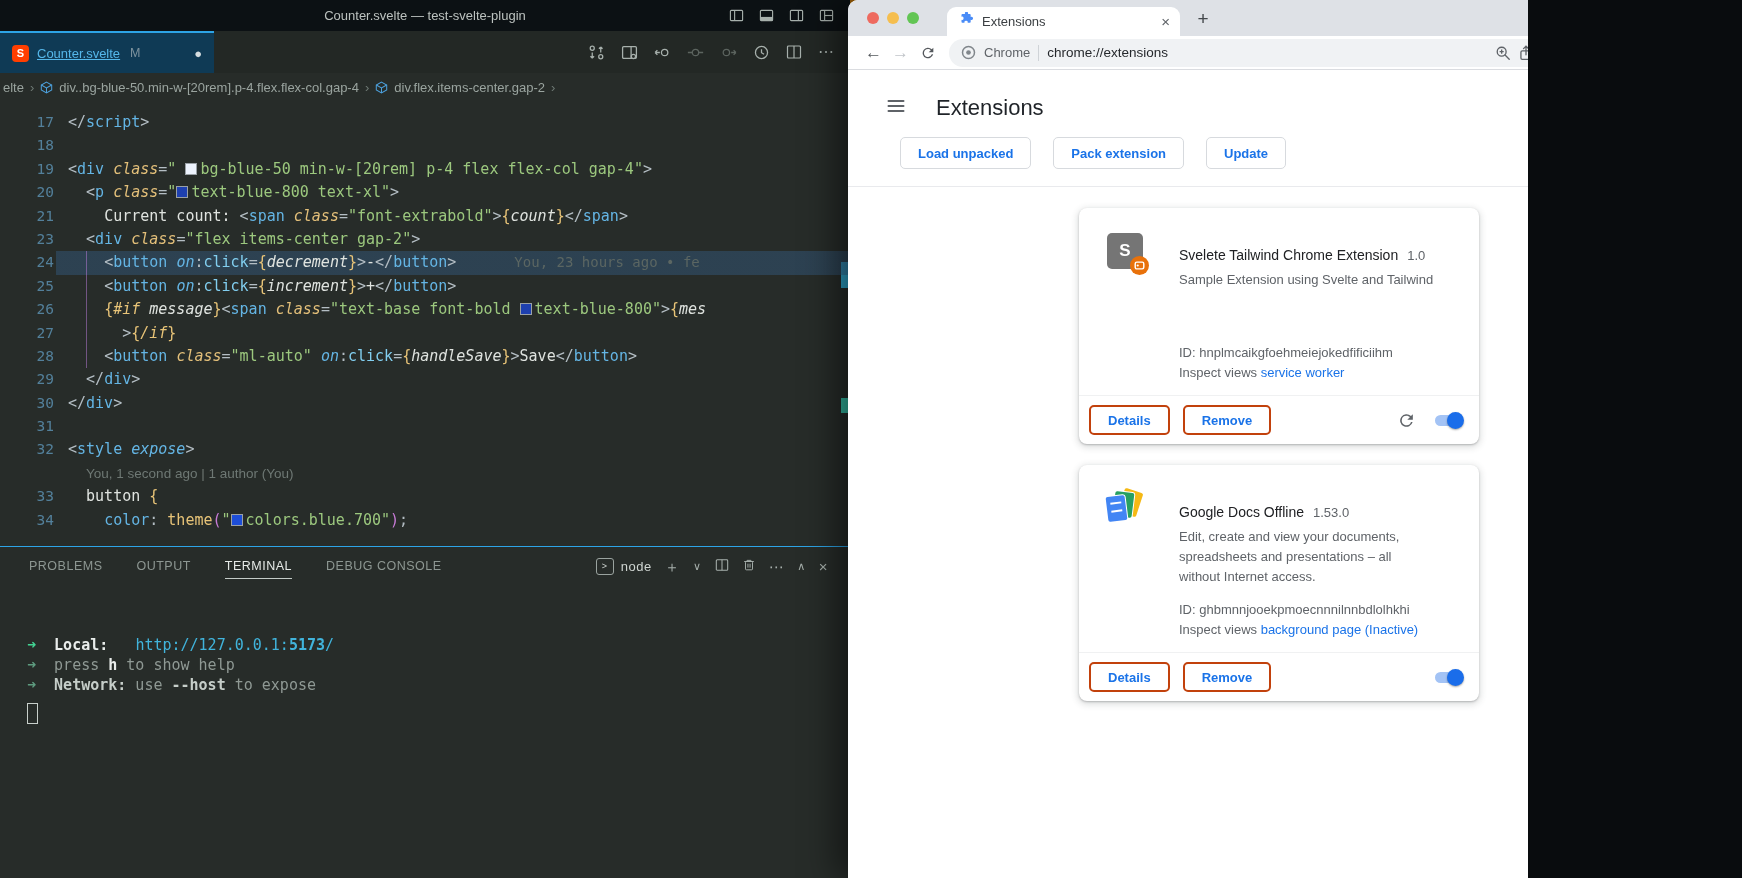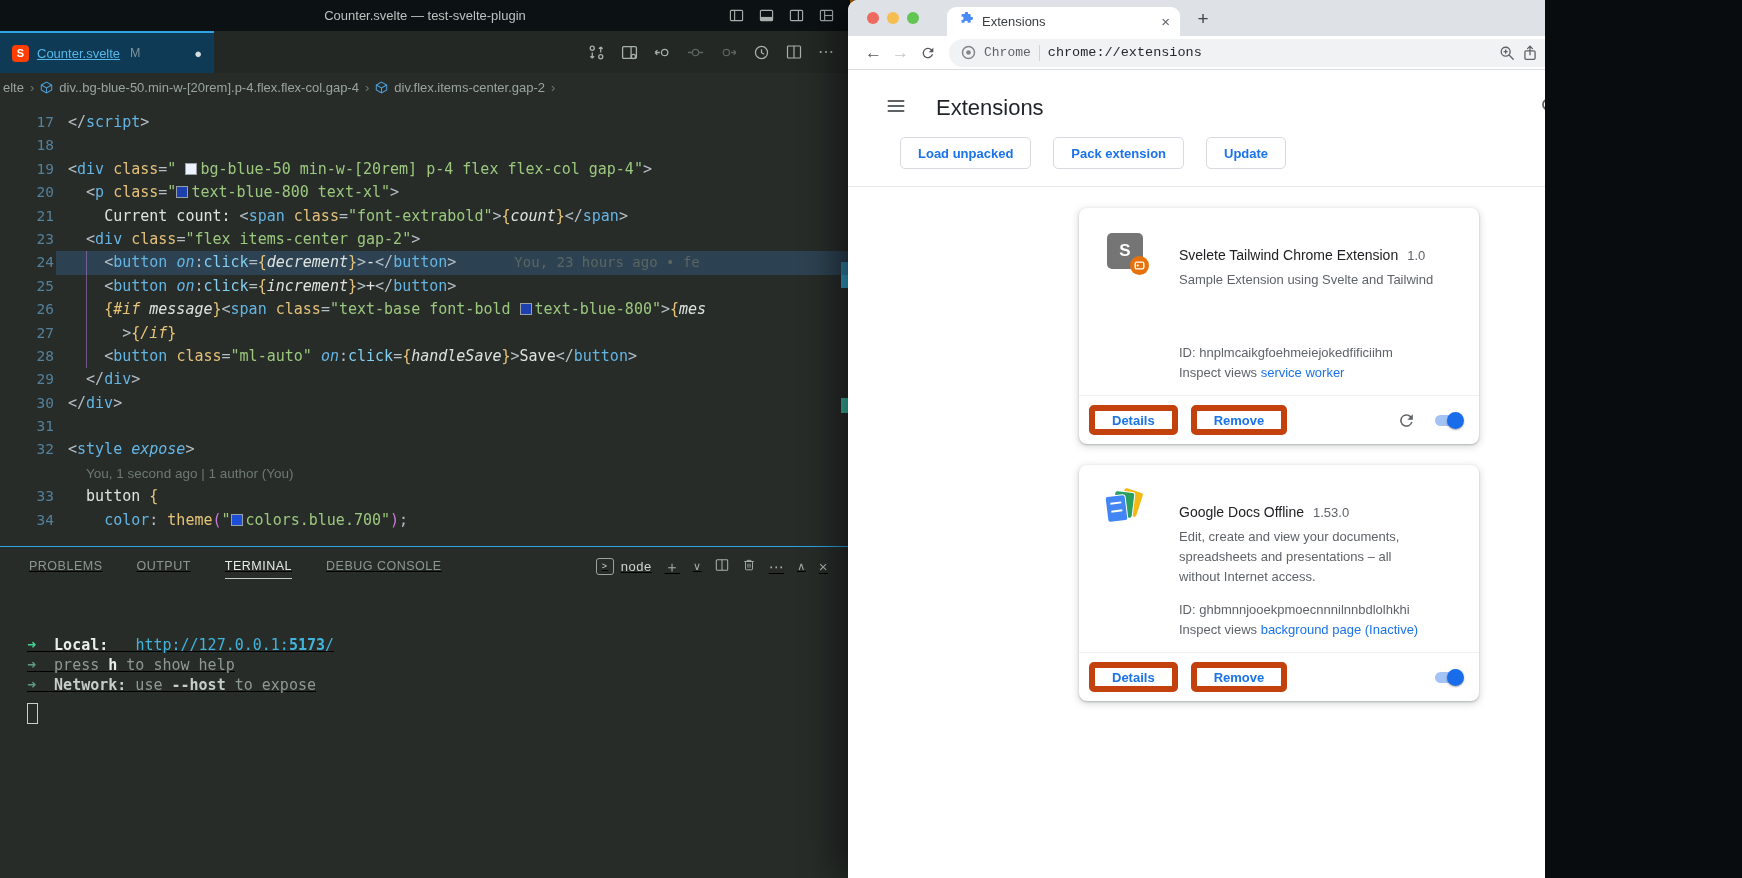--- a/index.html
+++ b/index.html
@@ -1,16 +1,16 @@
 <!DOCTYPE html>
 <html><head>
 <meta charset="utf-8">
 <style>
   html,body{margin:0;padding:0;background:#090c0e;}
-  .stage{position:relative;width:1528px;height:878px;overflow:hidden;background:#a16207;font-family:"Liberation Sans",sans-serif;padding-left:17px;}
+  .stage{position:relative;width:1528px;height:878px;overflow:hidden;background:#a16207;font-family:"Liberation Sans",sans-serif;}
 
   
   .vsc{position:absolute;left:0;top:0;width:850px;height:878px;background:#272c29;}
   .vsc-title{height:31px;background:#0c1114;display:flex;align-items:center;justify-content:center;position:relative;color:#bcc2bf;font-size:13px;}
   .win-icons{position:absolute;right:16px;top:0;height:100%;display:flex;align-items:center;gap:15px;color:#a7b0ac;}
   .win-icons svg{display:block;}
   .vsc-tabs{height:42px;background:#23282518;background:#232825;display:flex;align-items:stretch;}
   .tab-active{width:214px;background:#0f3a55;border-top:2px solid #2da4e6;display:flex;align-items:center;padding:0 12px;gap:8px;box-sizing:border-box;}
   .sv-ico{width:17px;height:17px;border-radius:4px;background:#ff3e00;color:#fff;font-size:11px;font-weight:bold;display:flex;align-items:center;justify-content:center;flex:none;}
   .tab-label{color:#55b7ea;font-size:13px;text-decoration:underline;}
@@ -24,32 +24,32 @@
   .bc-s{color:#6f7a75;font-size:13px;}
   .bc-i{display:flex;align-items:center;}
 
   .editor{position:relative;padding-top:9px;font-family:"DejaVu Sans Mono",monospace;font-size:15px;}
   .cl{display:flex;height:23.4px;line-height:23.4px;position:relative;}
   .cl.hl{background:linear-gradient(to right,transparent 56px,rgba(52,92,131,.45) 56px);}
   .cl.gd::before{content:"";position:absolute;left:86px;top:0;bottom:0;width:1px;background:rgba(189,125,221,.5);}
   .ln{width:54px;text-align:right;color:#53809b;flex:none;font-size:14.5px;}
   .ct{padding-left:14px;white-space:pre;}
   .sw{display:inline-block;width:12px;height:12px;margin-right:3px;vertical-align:-1px;border:1px solid #9aa1a6;box-sizing:border-box;}
-  .c-p{color:#b4bec4;}.c-tag{color:#64b5e4;}.c-attr{color:#e4c07a;}
+  .c-p{color:#b4bec4;}.c-tag{color:#64b5e4;}.c-attr{color:#e4c07a;font-style:italic;}
   .c-oni{color:#64b5e4;font-style:italic;}.c-attr2{color:#82cff0;}
   .c-str{color:#9cc87e;}.c-br2{color:#e8c478;}.c-kw{color:#e8c478;font-style:italic;}
   .c-id{color:#dfe3df;font-style:italic;}.c-txt{color:#dfe3df;}
   .c-prop{color:#64b5e4;}.c-fn{color:#e8c478;}.c-par{color:#c77bd6;}
   .c-blr{color:#6e7874;font-size:13.5px;font-family:"Liberation Sans",sans-serif;margin-top:36px;}
   .blame{color:#5b6662;margin-left:58px;font-size:14px;white-space:pre;}
   .rm{position:absolute;right:2px;width:7px;background:#2fa4c8;}
   .rm1{top:160px;height:26px;}
   .rm2{top:296px;height:15px;background:#35b8a0;}
 
-  .panel{position:absolute;left:0;top:546px;width:850px;bottom:4px;border-top:1.5px solid #2da4e6;background:#272c29;box-sizing:border-box;text-decoration:underline;}
+  .panel{position:absolute;left:0;top:546px;width:850px;bottom:4px;border-top:1.5px solid #2da4e6;background:#272c29;box-sizing:border-box;}
   .ptabs{height:38px;display:flex;align-items:center;padding-left:29px;gap:34px;font-size:12.5px;letter-spacing:.5px;color:#8d9792;}
   .ptab{position:relative;height:100%;display:flex;align-items:center;cursor:default;}
   .ptab.act{color:#e6eae7;}
   .ptab.act::after{content:"";position:absolute;left:0;right:0;bottom:6px;height:1px;background:#c3cbc7;}
   .pctrl{margin-left:auto;display:flex;align-items:center;gap:13px;padding-right:22px;color:#a7b0ac;}
   .nbox{width:16px;height:15px;border:1px solid #9aa39f;border-radius:3px;color:#cfd5d1;font-size:9px;display:flex;align-items:center;justify-content:center;}
   .nlbl{color:#cfd5d1;font-size:13px;margin-left:-6px;}
   .pglyph{font-size:15px;line-height:1;}
   .pglyph.sm{font-size:11px;}
   .term{margin:30px 0 0 27px;font-family:"DejaVu Sans Mono",monospace;font-size:15px;line-height:20px;}
@@ -69,21 +69,21 @@
   .lt.r{background:#ee6a5f;}.lt.y{background:#f5be4f;}.lt.g{background:#62c554;}
   .btab{margin-left:99px;width:233px;height:29px;background:#fff;border-radius:9px 9px 0 0;display:flex;align-items:center;padding:0 10px 0 12px;gap:8px;box-sizing:border-box;}
   .btab-t{font-size:13px;color:#3b3f42;flex:1;}
   .btab-x{color:#5f6368;font-size:15px;line-height:1;}
   .ntab{margin-left:10px;margin-bottom:4px;color:#43474b;font-size:19px;width:26px;height:26px;display:flex;align-items:center;justify-content:center;}
   .tchev{position:absolute;right:16px;top:11px;color:#43474b;font-size:12px;}
   .tbar{height:33px;background:#fff;display:flex;align-items:center;padding:0 10px 0 12px;border-bottom:1px solid #dadce0;}
   .nav{width:27px;text-align:center;font-size:17px;color:#54585c;line-height:1;}
   .nav.dis{color:#c1c5c9;}
   .nav.rel{display:flex;align-items:center;justify-content:center;}
-  .omni{flex:1;height:28px;background:#f0f2f4;border-radius:14px;margin:0 10px 0 8px;display:flex;align-items:center;padding:0 12px;gap:8px;min-width:0;font-family:Liberation Mono, monospace;}
+  .omni{flex:1;height:28px;background:#f0f2f4;border-radius:14px;margin:0 10px 0 8px;display:flex;align-items:center;padding:0 12px;gap:8px;min-width:0;}
   .orig{color:#5f6368;font-size:13px;}
   .osep{width:1px;height:16px;background:#cfd3d7;}
   .url{color:#25282c;font-size:13.5px;}
   .osp{flex:1;}
   .oic{display:flex;align-items:center;color:#5f6368;}
   .star{font-size:16px;color:#5f6368;line-height:1;}
   .exts{display:flex;align-items:center;gap:11px;padding:0 6px;}
   .sbox{width:26px;height:26px;background:#fff;border:1px solid #cfd3d8;border-radius:6px;display:flex;align-items:center;justify-content:center;position:relative;}
   .smini{width:17px;height:17px;background:#6f7276;border-radius:3px;color:#fff;font-size:10px;font-weight:bold;display:flex;align-items:center;justify-content:center;}
   .cur{position:absolute;right:-7px;bottom:-9px;}
@@ -113,21 +113,21 @@
   .db u{display:block;width:11px;height:2px;background:#fff;margin:6px 0 0 4px;}
   .cbody{margin-left:36px;min-width:0;}
   .crow{display:flex;align-items:baseline;}
   .cname{font-size:14px;color:#202124;}
   .cver{color:#5f6368;font-size:13px;margin-left:9px;margin-top:18px;}
   .cdesc{margin-top:7px;font-size:13px;color:#5f6368;line-height:20px;max-width:256px;min-height:62px;}
   .cid{margin-top:13px;font-size:13px;color:#5f6368;}
   .cinspect{margin-top:5px;font-size:13px;color:#5f6368;}
   .ilink{color:#1a73e8;text-decoration:none;}
   .cfoot{margin-top:15px;border-top:1px solid #f0f1f2;height:48px;display:flex;align-items:center;padding:0 17px 0 10px;gap:13px;}
-  .fbtn{height:30px;padding:0 17px;border:6px solid #c2410c;border-radius:5px;background:#fff;color:#1a73e8;font-size:13px;font-weight:bold;font-family:"Liberation Sans",sans-serif;}
+  .fbtn{height:30px;padding:0 17px;border:2px solid #c2410c;border-radius:5px;background:#fff;color:#1a73e8;font-size:13px;font-weight:bold;font-family:"Liberation Sans",sans-serif;}
   .fsp{flex:1;}
   .frld{display:flex;align-items:center;margin-right:6px;}
 </style>
 </head>
 <body>
 
 <div class="stage">
 
   <section class="vsc">
 

